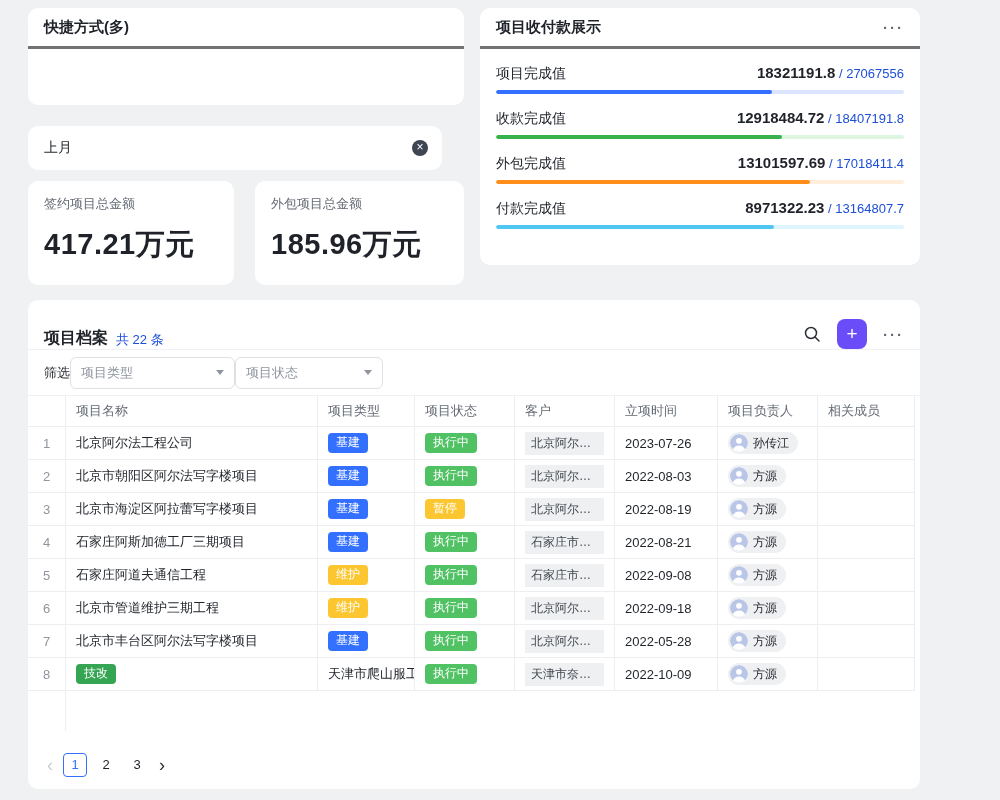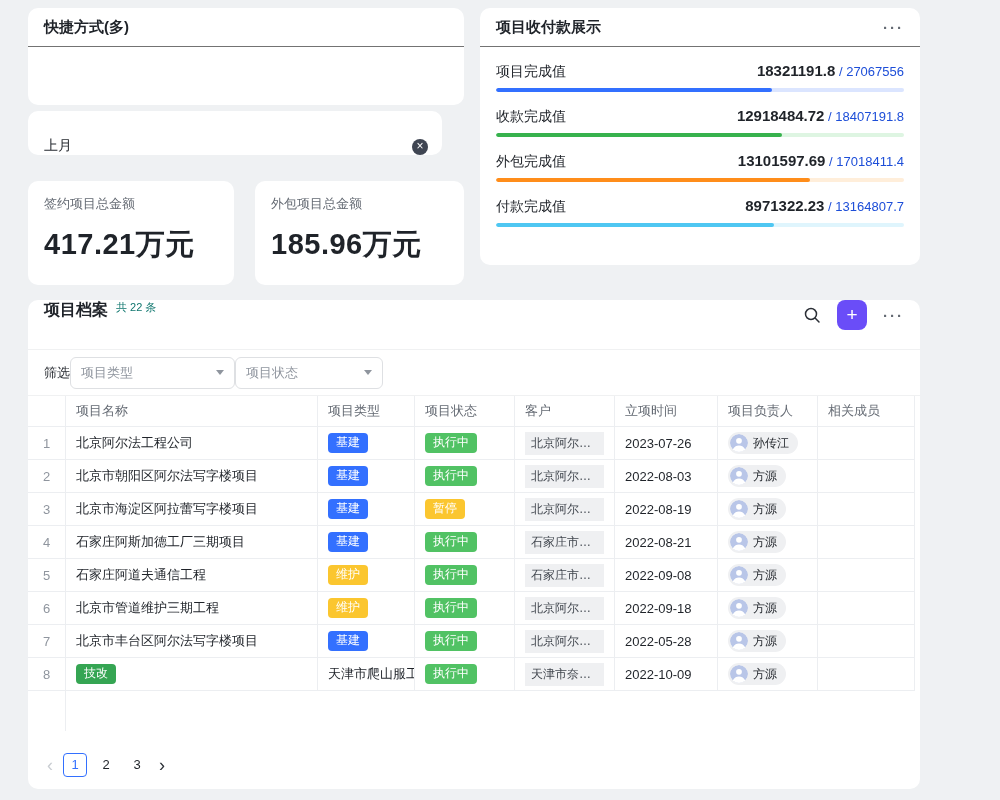--- a/index.html
+++ b/index.html
@@ -1,47 +1,47 @@
 <!DOCTYPE html>
 <html><head>
 <meta charset="utf-8">
 <style>
   html,body{margin:0;padding:0}
   body{width:1000px;height:800px;background:#eff1f3;font-family:"Liberation Sans","DejaVu Sans",sans-serif;color:#1f2329;position:relative;overflow:hidden}
   .card{position:absolute;background:#fff;border-radius:10px}
-  .card-head{display:flex;justify-content:space-between;align-items:center;height:38px;padding:0 16px;border-bottom:1px solid #737373}
+  .card-head{display:flex;justify-content:space-between;align-items:center;height:38px;padding:0 16px;border-bottom:3px solid #737373}
   .card-title{font-size:15px;font-weight:bold}
   .dots{color:#646a73;font-size:15px;font-weight:bold;letter-spacing:2px;cursor:pointer;line-height:1}
 
   #shortcuts{left:28px;top:8px;width:436px;height:97px}
   .shortcuts-body{height:58px}
 
-  #quickfilter{left:28px;top:111px;width:414px;height:44px;display:flex;align-items:flex-end;justify-content:space-between;padding:0 14px 0 16px;box-sizing:border-box;font-size:14px;cursor:pointer}
+  #quickfilter{left:28px;top:126px;width:414px;height:44px;display:flex;align-items:center;justify-content:space-between;padding:0 14px 0 16px;box-sizing:border-box;font-size:14px;cursor:pointer}
   .clear{width:16px;height:16px;border-radius:50%;background:#3f4552;color:#fff;font-size:12px;line-height:15px;text-align:center;flex:none;cursor:pointer}
 
   .stat{padding:14px 16px;box-sizing:border-box}
   #stat1{left:28px;top:181px;width:206px;height:104px}
   #stat2{left:255px;top:181px;width:209px;height:104px}
   .stat-label{font-size:13px;color:#646a73}
   .stat-value{font-size:29px;font-weight:bold;margin-top:12px;letter-spacing:.5px;color:#1f2329}
 
   #payments{left:480px;top:8px;width:440px;height:257px}
   .metrics{padding:15px 16px 0}
   .metric{margin-bottom:15px}
   .m-top{display:flex;justify-content:space-between;align-items:baseline;margin-bottom:7px}
   .m-label{font-size:14px}
   .m-value{font-size:15px;font-weight:bold;white-space:nowrap}
   .m-total{color:#1d4ed8;font-size:13px;font-weight:normal}
   .m-bar{height:4px;border-radius:2px;overflow:hidden}
   .m-bar i{display:block;height:100%;border-radius:2px}
 
   #archive{left:28px;top:300px;width:892px;height:489px}
-  .arch-head{display:flex;align-items:flex-start;height:50px;padding:0 16px;border-bottom:1px solid #f0f1f2;box-sizing:border-box}
+  .arch-head{display:flex;align-items:flex-end;height:50px;padding:0 16px;border-bottom:1px solid #f0f1f2;box-sizing:border-box}
   .arch-title{font-size:16px;font-weight:bold}
-  .arch-count{font-size:11px;color:#0f766e;margin-left:8px;flex:1}
+  .arch-count{font-size:13px;color:#1d4ed8;margin-left:8px;flex:1}
   .head-icons{display:flex;align-items:center;gap:16px}
   .add-btn{width:30px;height:30px;border:none;border-radius:8px;color:#fff;font-size:19px;line-height:28px;text-align:center;cursor:pointer;padding:0;font-family:inherit}
   .filter-row{display:flex;align-items:center;height:46px;padding:0 16px;border-bottom:1px solid #f0f1f2;box-sizing:border-box;}
   .filter-label{font-size:13px}
   .select{display:flex;align-items:center;justify-content:space-between;border:1px solid #dee0e3;border-radius:6px;height:32px;padding:0 10px;box-sizing:border-box;font-size:13px;color:#8f959e;cursor:pointer;background:#fff}
   .sel-type{width:165px}.sel-status{width:148px}
   .caret{width:0;height:0;border-left:4px solid transparent;border-right:4px solid transparent;border-top:5px solid #8f959e}
 
   .tr{display:grid;grid-template-columns:38px 252px 97px 100px 100px 103px 100px 97px}
   .td{display:flex;align-items:center;height:33px;padding:0 10px;box-sizing:border-box;border-right:1px solid #eceef1;border-bottom:1px solid #eceef1;font-size:13px;overflow:hidden;white-space:nowrap}

